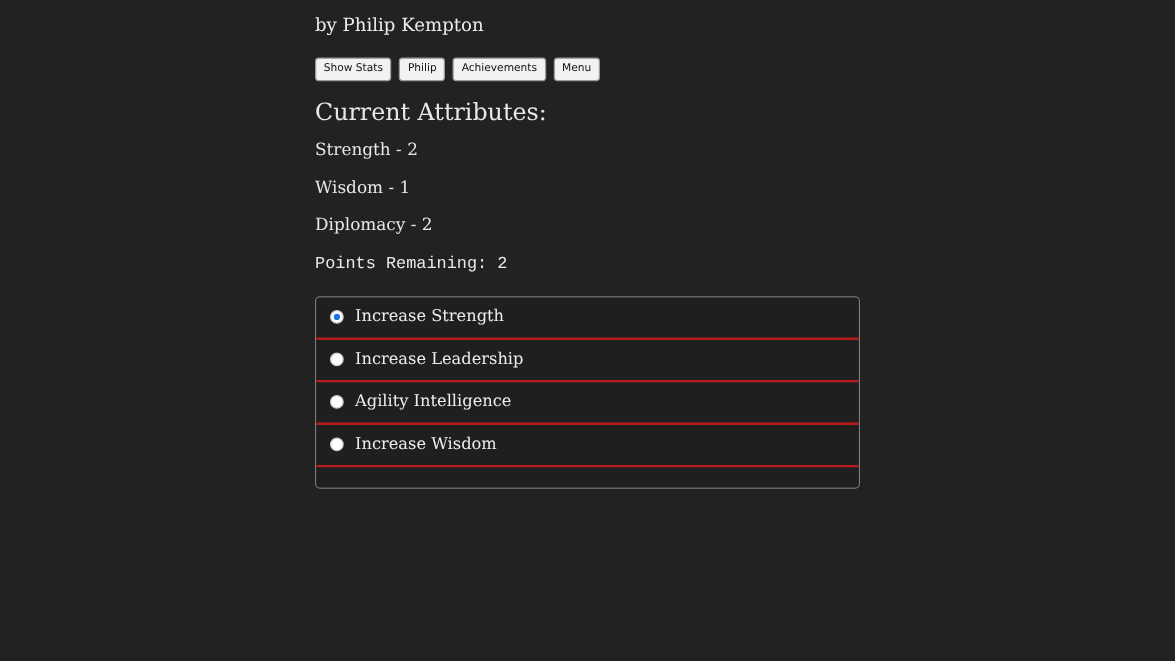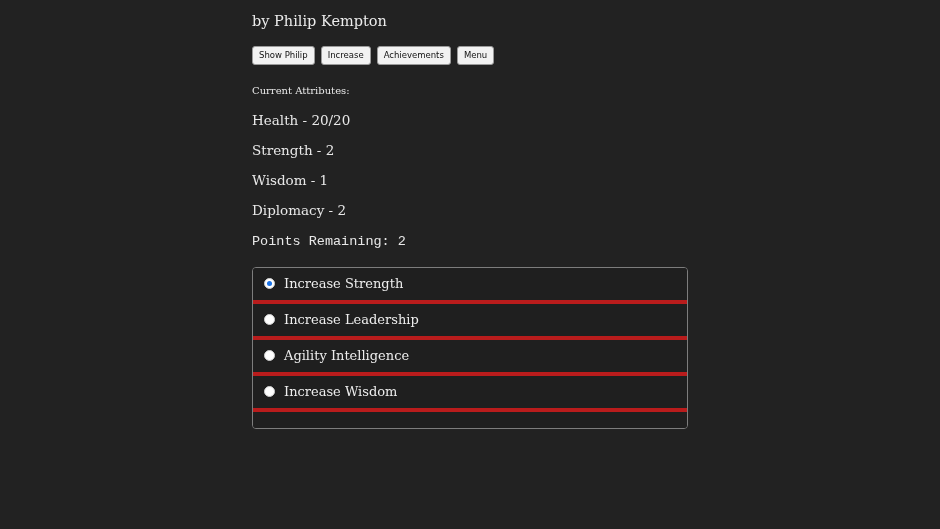--- a/index.html
+++ b/index.html
@@ -54,21 +54,21 @@
     border: 1px solid #9a9a9a;
     border-radius: 3px;
     font-family: "DejaVu Sans", sans-serif;
     font-size: 8.5px;
     padding: 3px 6px 3.5px 6px;
     line-height: 10px;
     cursor: pointer;
     white-space: nowrap;
   }
   .attr-heading {
-    font-size: 10px;
+    font-size: 19px;
     margin-top: 17px;
     line-height: 17px;
   }
   .attr-line {
     font-size: 13.5px;
     margin-top: 13px;
     line-height: 17px;
   }
   .points {
     font-size: 13.5px;
@@ -81,21 +81,21 @@
     border: 1px solid #7d7d7d;
     border-radius: 4px;
     background: #1d1d1d;
     overflow: hidden;
   }
   .choice {
     display: flex;
     align-items: center;
     gap: 9px;
     padding: 8px 11px 8px 11px;
-    border-bottom: 4px solid #b91c1c;
+    border-bottom: 2px solid #b91c1c;
     font-size: 13px;
     line-height: 16px;
     cursor: pointer;
     background: #1f1f1f;
   }
   .choice:last-child {
     border-bottom: none;
   }
   .radio {
     flex: 0 0 auto;
@@ -128,29 +128,28 @@
 <body>
 
 <div class="page">
   <div class="content">
 
     <div class="title-line"></div>
 
     <div class="byline">by Philip Kempton</div>
 
     <div class="btn-row">
-      <button class="btn">Show Philip</button>
-      <button class="btn">Increase</button>
+      <button class="btn">Show Stats</button>
+      <button class="btn">Philip</button>
       <button class="btn">Achievements</button>
       <button class="btn">Menu</button>
     </div>
 
     <div class="attr-heading">Current Attributes:</div>
 
-    <div class="attr-line">Health - 20/20</div>
     <div class="attr-line">Strength - 2</div>
     <div class="attr-line">Wisdom - 1</div>
     <div class="attr-line">Diplomacy - 2</div>
 
     <div class="points">Points Remaining: 2</div>
 
     <div class="choices">
       <div class="choice">
         <span class="radio selected"></span>
         <span class="choice-label">Increase Strength</span>

